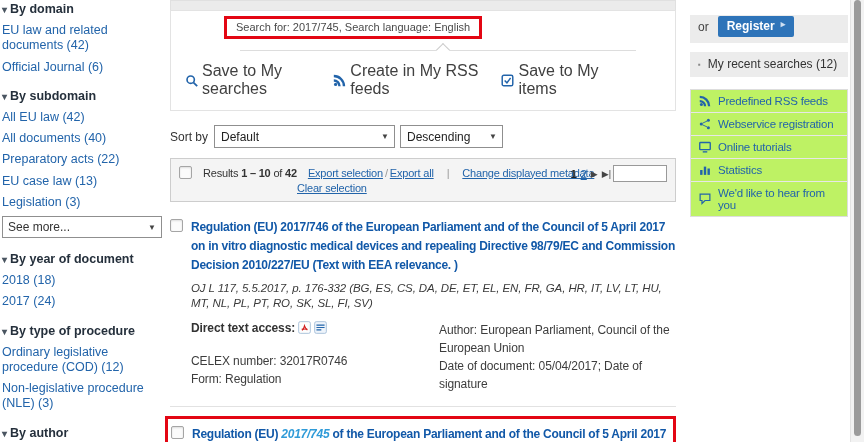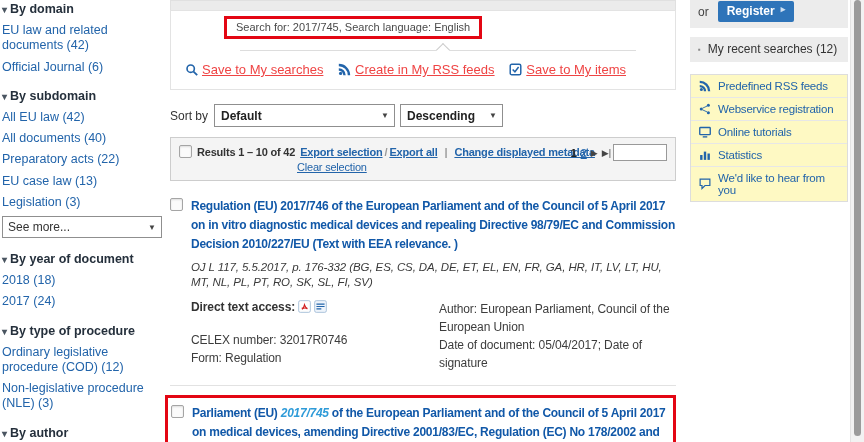--- a/index.html
+++ b/index.html
@@ -16,30 +16,30 @@
   .see-more .caret,.select .caret{font-size:8px;color:#444;}
 
   
   .main{position:absolute;left:170px;top:0;width:506px;}
   .top-strip{height:9px;background:#ebebeb;border:1px solid #e0e0e0;border-bottom:none;}
   .header-panel{border:1px solid #e3e3e3;background:#fff;padding:5px 9px 12px;}
   .red-box-search{display:inline-block;border:3px solid #e30613;padding:2px 9px 3px;font-size:11px;color:#4a4a4a;margin-left:44px;}
   .hp-divider{position:relative;height:1px;background:#ddd;margin:11px 30px 0 60px;}
   .hp-caret{position:absolute;left:50%;top:-5px;width:9px;height:9px;background:#fff;border-left:1px solid #ccc;border-top:1px solid #ccc;transform:rotate(45deg);}
   .actions-row{display:flex;justify-content:space-between;margin-top:11px;padding:0 40px 0 5px;}
-  .hdr-action{display:flex;align-items:center;gap:4px;font-size:13px;color:#ef4444;cursor:pointer;text-decoration:underline;}
+  .hdr-action{display:flex;align-items:center;gap:4px;font-size:16px;color:#404040;cursor:pointer;}
   .hdr-action svg{flex:0 0 auto;}
 
   .sort-row{margin-top:14px;display:flex;align-items:center;font-size:12px;color:#333;}
-  .select{height:21px;border:1px solid #8f8f8f;background:#fff;display:flex;align-items:center;justify-content:space-between;padding:0 5px 0 6px;font-size:12px;color:#222;cursor:pointer;font-weight:bold;}
+  .select{height:21px;border:1px solid #8f8f8f;background:#fff;display:flex;align-items:center;justify-content:space-between;padding:0 5px 0 6px;font-size:12px;color:#222;cursor:pointer;}
   .sel-field{width:168px;margin-left:6px;}
   .sel-dir{width:90px;margin-left:5px;}
 
   .results-bar{margin-top:10px;background:#f4f4f4;border:1px solid #cdcdcd;padding:7px 8px 6px;position:relative;font-size:11px;letter-spacing:-0.2px;color:#333;}
-  .bar-line1{display:flex;align-items:center;gap:5px;white-space:nowrap;font-weight:bold;}
+  .bar-line1{display:flex;align-items:center;gap:11px;white-space:nowrap;}
   .bar-line2{margin:3px 0 1px 118px;}
   .blk-link{color:#2264aa;text-decoration:underline;cursor:pointer;}
   .bar-sep{color:#999;margin:0 2px;}
   .pagination{position:absolute;right:64px;top:9px;display:flex;align-items:center;gap:4px;font-size:11.5px;}
   .pg-cur{font-weight:bold;color:#222;}
   .pg-arrow{color:#444;font-size:9px;letter-spacing:0;}
   .jump-input{position:absolute;right:8px;top:6px;width:46px;height:15px;border:1px solid #999;background:#fff;font-size:11px;padding:0 3px;}
 
   .checkbox{width:11px;height:11px;border:1px solid #a5a5a5;background:#fbfbfb;border-radius:2px;box-shadow:inset 0 1px 2px rgba(0,0,0,.12);flex:0 0 auto;cursor:pointer;}
 
@@ -55,28 +55,28 @@
   .dta{font-weight:bold;color:#333;display:flex;align-items:center;gap:3px;}
   .celex{margin-top:19px;}
   .status-row{margin-top:5px;display:flex;align-items:center;gap:7px;margin-left:-17px;}
   .green-dot{width:9px;height:9px;border-radius:50%;background:#3fae2a;border:1px solid #2d8a1e;box-shadow:inset 0 0 2px #d6f5c9;flex:0 0 auto;}
   .form-row{margin-top:4px;}
   .result-sep{border-top:1px solid #e2e2e2;margin-top:13px;}
 
   .red-box-result{border:3px solid #e30613;margin:9px 0 0 -5px;padding:5px 5px 7px 3px;display:flex;}
 
   
-  .right-sidebar{position:absolute;left:690px;top:0;width:158px;}
+  .right-sidebar{position:absolute;left:690px;top:15px;width:158px;}
   .register-box{background:#ececec;padding:1px 8px 6px;display:flex;align-items:center;gap:9px;}
   .or-label{font-size:12px;color:#444;}
   .register-btn{background:#2e74b9;color:#fff;font-weight:bold;font-size:12px;padding:3px 9px 4px;border-radius:2px;display:flex;align-items:flex-start;gap:6px;cursor:pointer;}
   .register-btn .arr{color:#cfe0f2;font-size:9px;}
   .recent-box{background:#ececec;padding:5px 8px 6px;font-size:12px;color:#333;display:flex;align-items:center;gap:7px;margin-top:9px;cursor:pointer;}
   .recent-box .blt{color:#8a8a8a;font-size:8px;}
-  .quick-links{border:1px solid #ddd;background:#fef9c3;margin-top:12px;}
+  .quick-links{border:1px solid #ddd;background:#bef264;margin-top:12px;}
   .ql-row{display:flex;align-items:center;gap:7px;padding:5px 8px;border-top:1px solid #e7e7e7;font-size:11.5px;color:#2264aa;letter-spacing:-0.2px;cursor:pointer;}
   .ql-row:first-child{border-top:none;}
   .ql-row svg{flex:0 0 auto;}
 
   
   .scroll-track{position:absolute;top:0;right:0;width:13px;height:442px;background:#f2f2f2;border-left:1px solid #e3e3e3;}
   .scroll-thumb{position:absolute;top:0;right:3px;width:7px;height:436px;background:#9b9b9b;border-radius:4px;cursor:pointer;}
 
   .doc-icon{display:inline-block;}
 </style>
@@ -233,21 +233,21 @@
     </div>
 
     <div class="result-sep"></div>
 
     <div>
       <div class="red-box-result">
         <div class="gutter">
           <div class="checkbox"></div>
         </div>
         <div class="rcontent">
-          <a class="result-title"><span>Parliament (EU) </span><span class="hl-term">2017/745</span><span> of the European Parliament and of the Council of 5 April 2017 on medical devices, amending Directive 2001/83/EC, Regulation (EC) No 178/2002 and Regulation (EC) No 1223/2009 and repealing Council Directives 90/385/EEC and 93/42/EEC (Text with EEA relevance. )</span></a>
+          <a class="result-title"><span>Regulation (EU) </span><span class="hl-term">2017/745</span><span> of the European Parliament and of the Council of 5 April 2017 on medical devices, amending Directive 2001/83/EC, Regulation (EC) No 178/2002 and Regulation (EC) No 1223/2009 and repealing Council Directives 90/385/EEC and 93/42/EEC (Text with EEA relevance. )</span></a>
         </div>
       </div>
 
     </div>
 
   </main>
 
   <aside class="right-sidebar">
 
     <div class="register-box">

